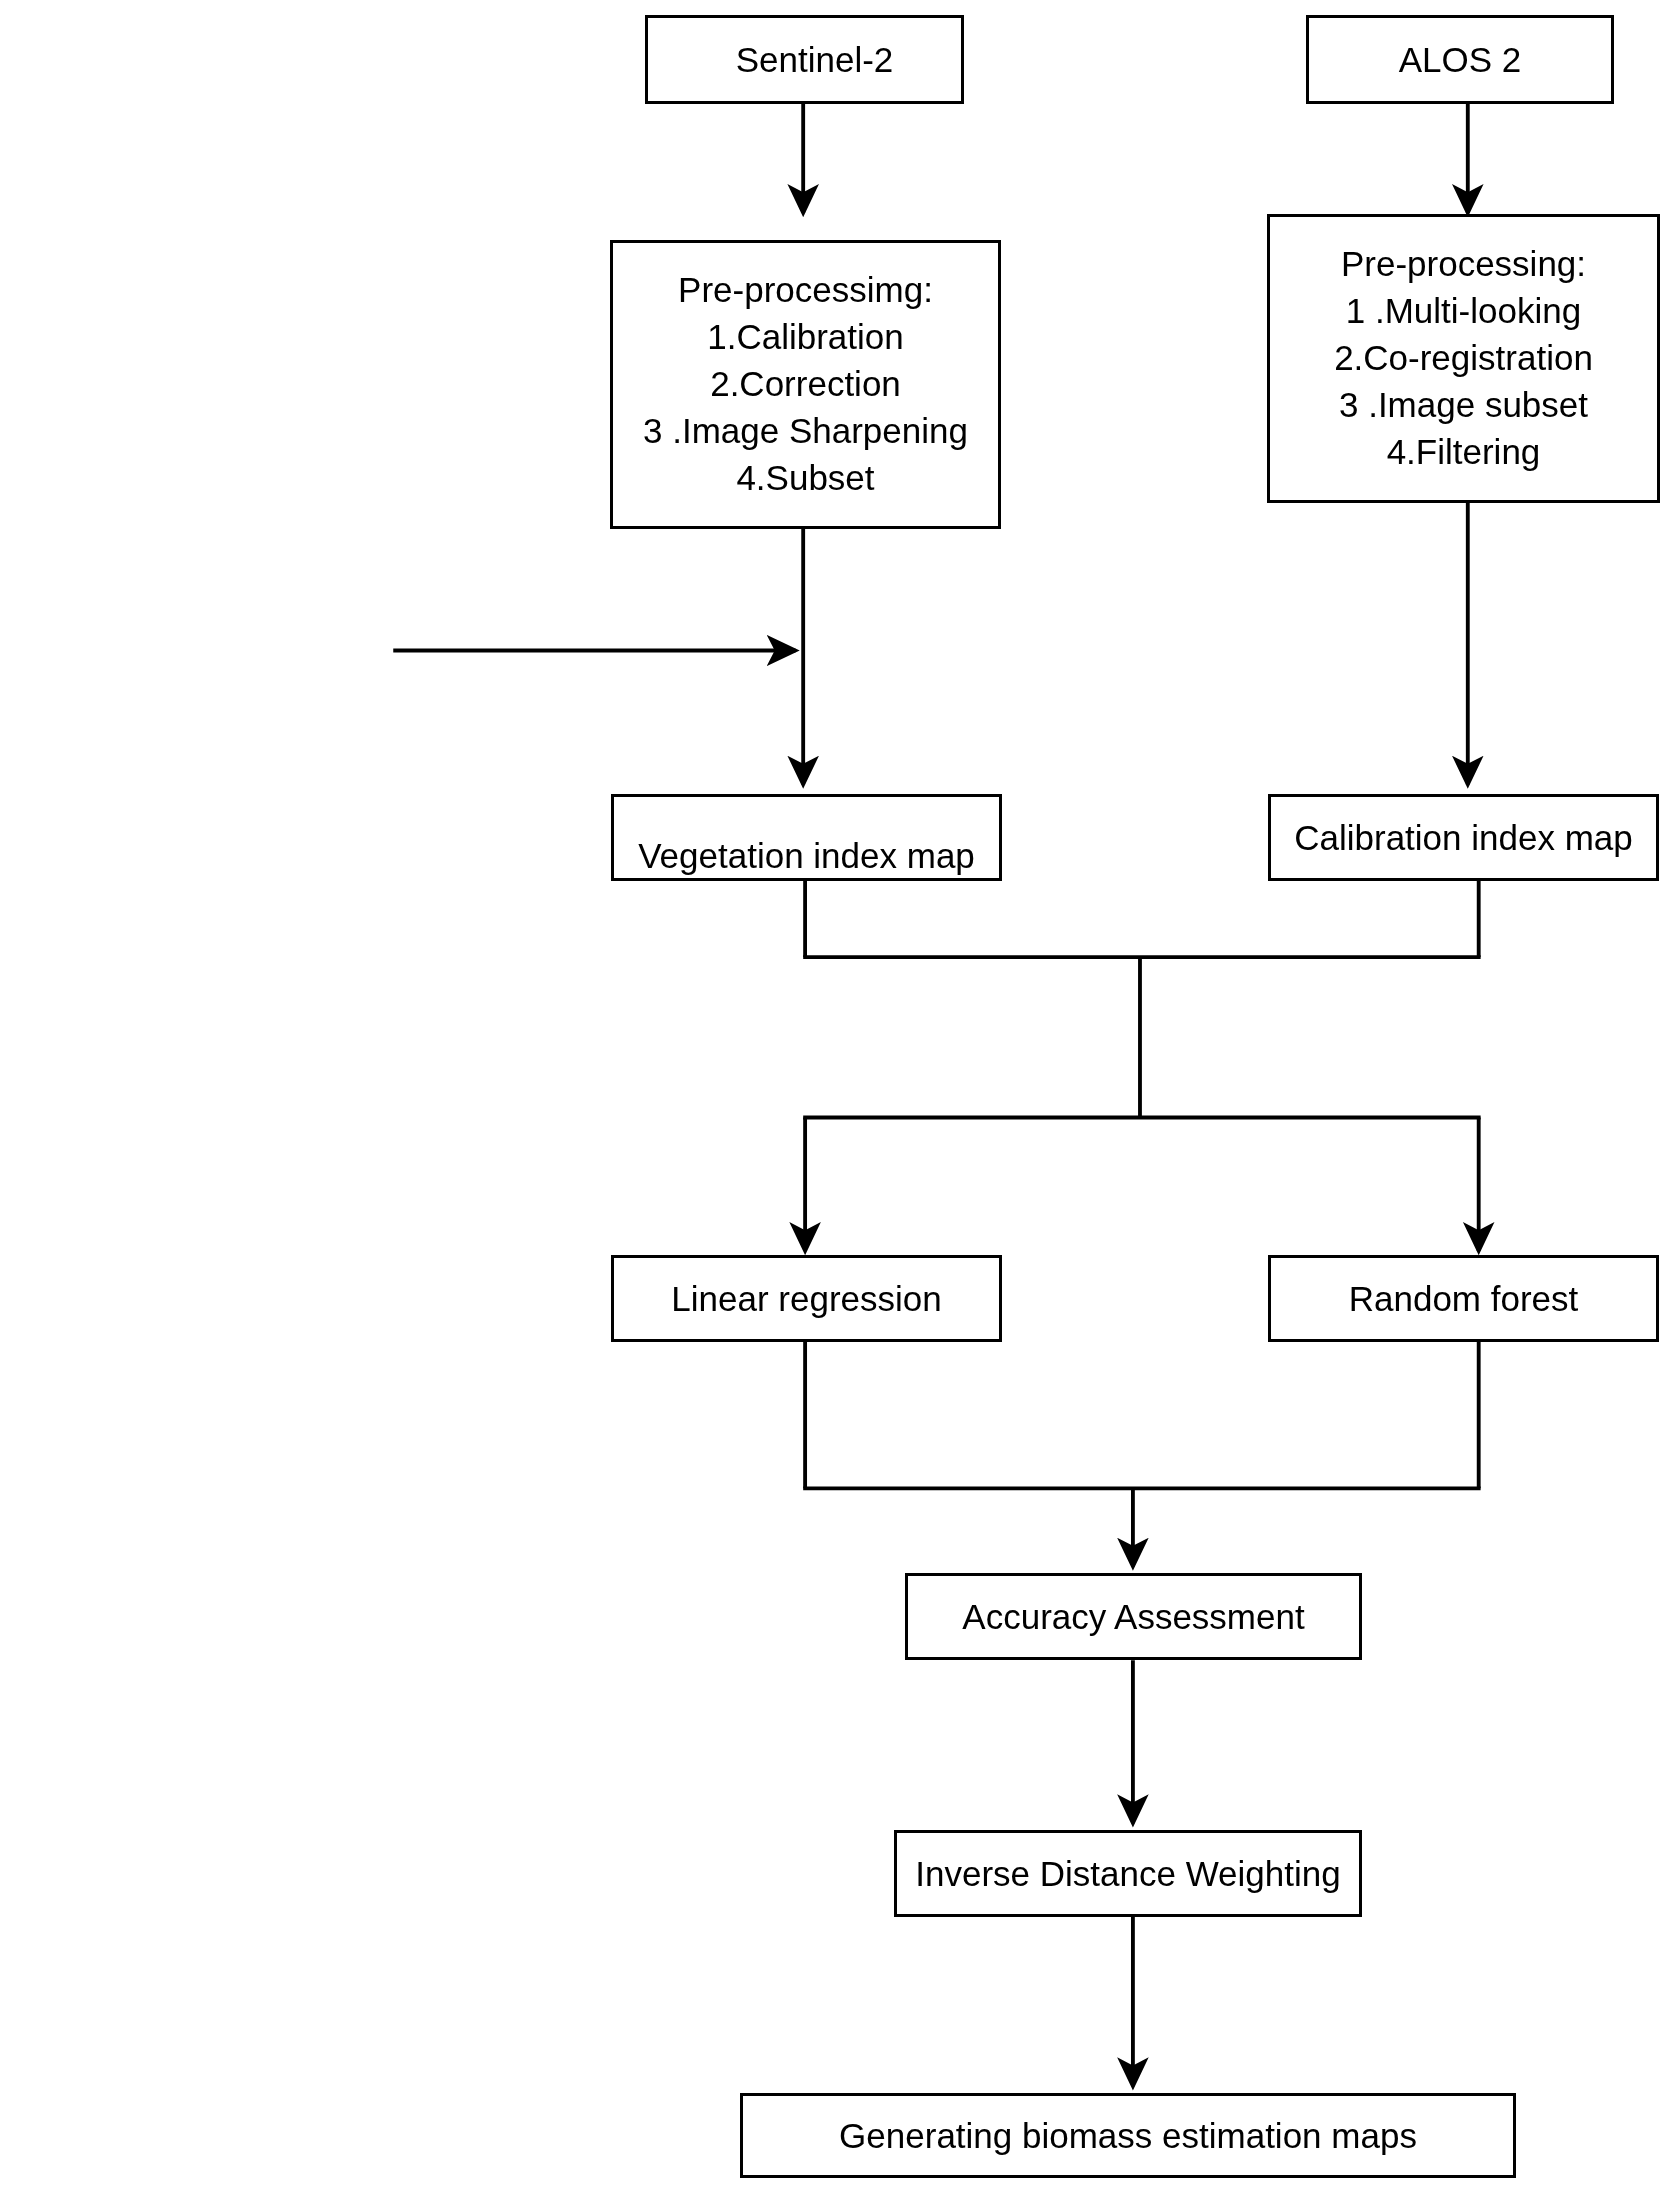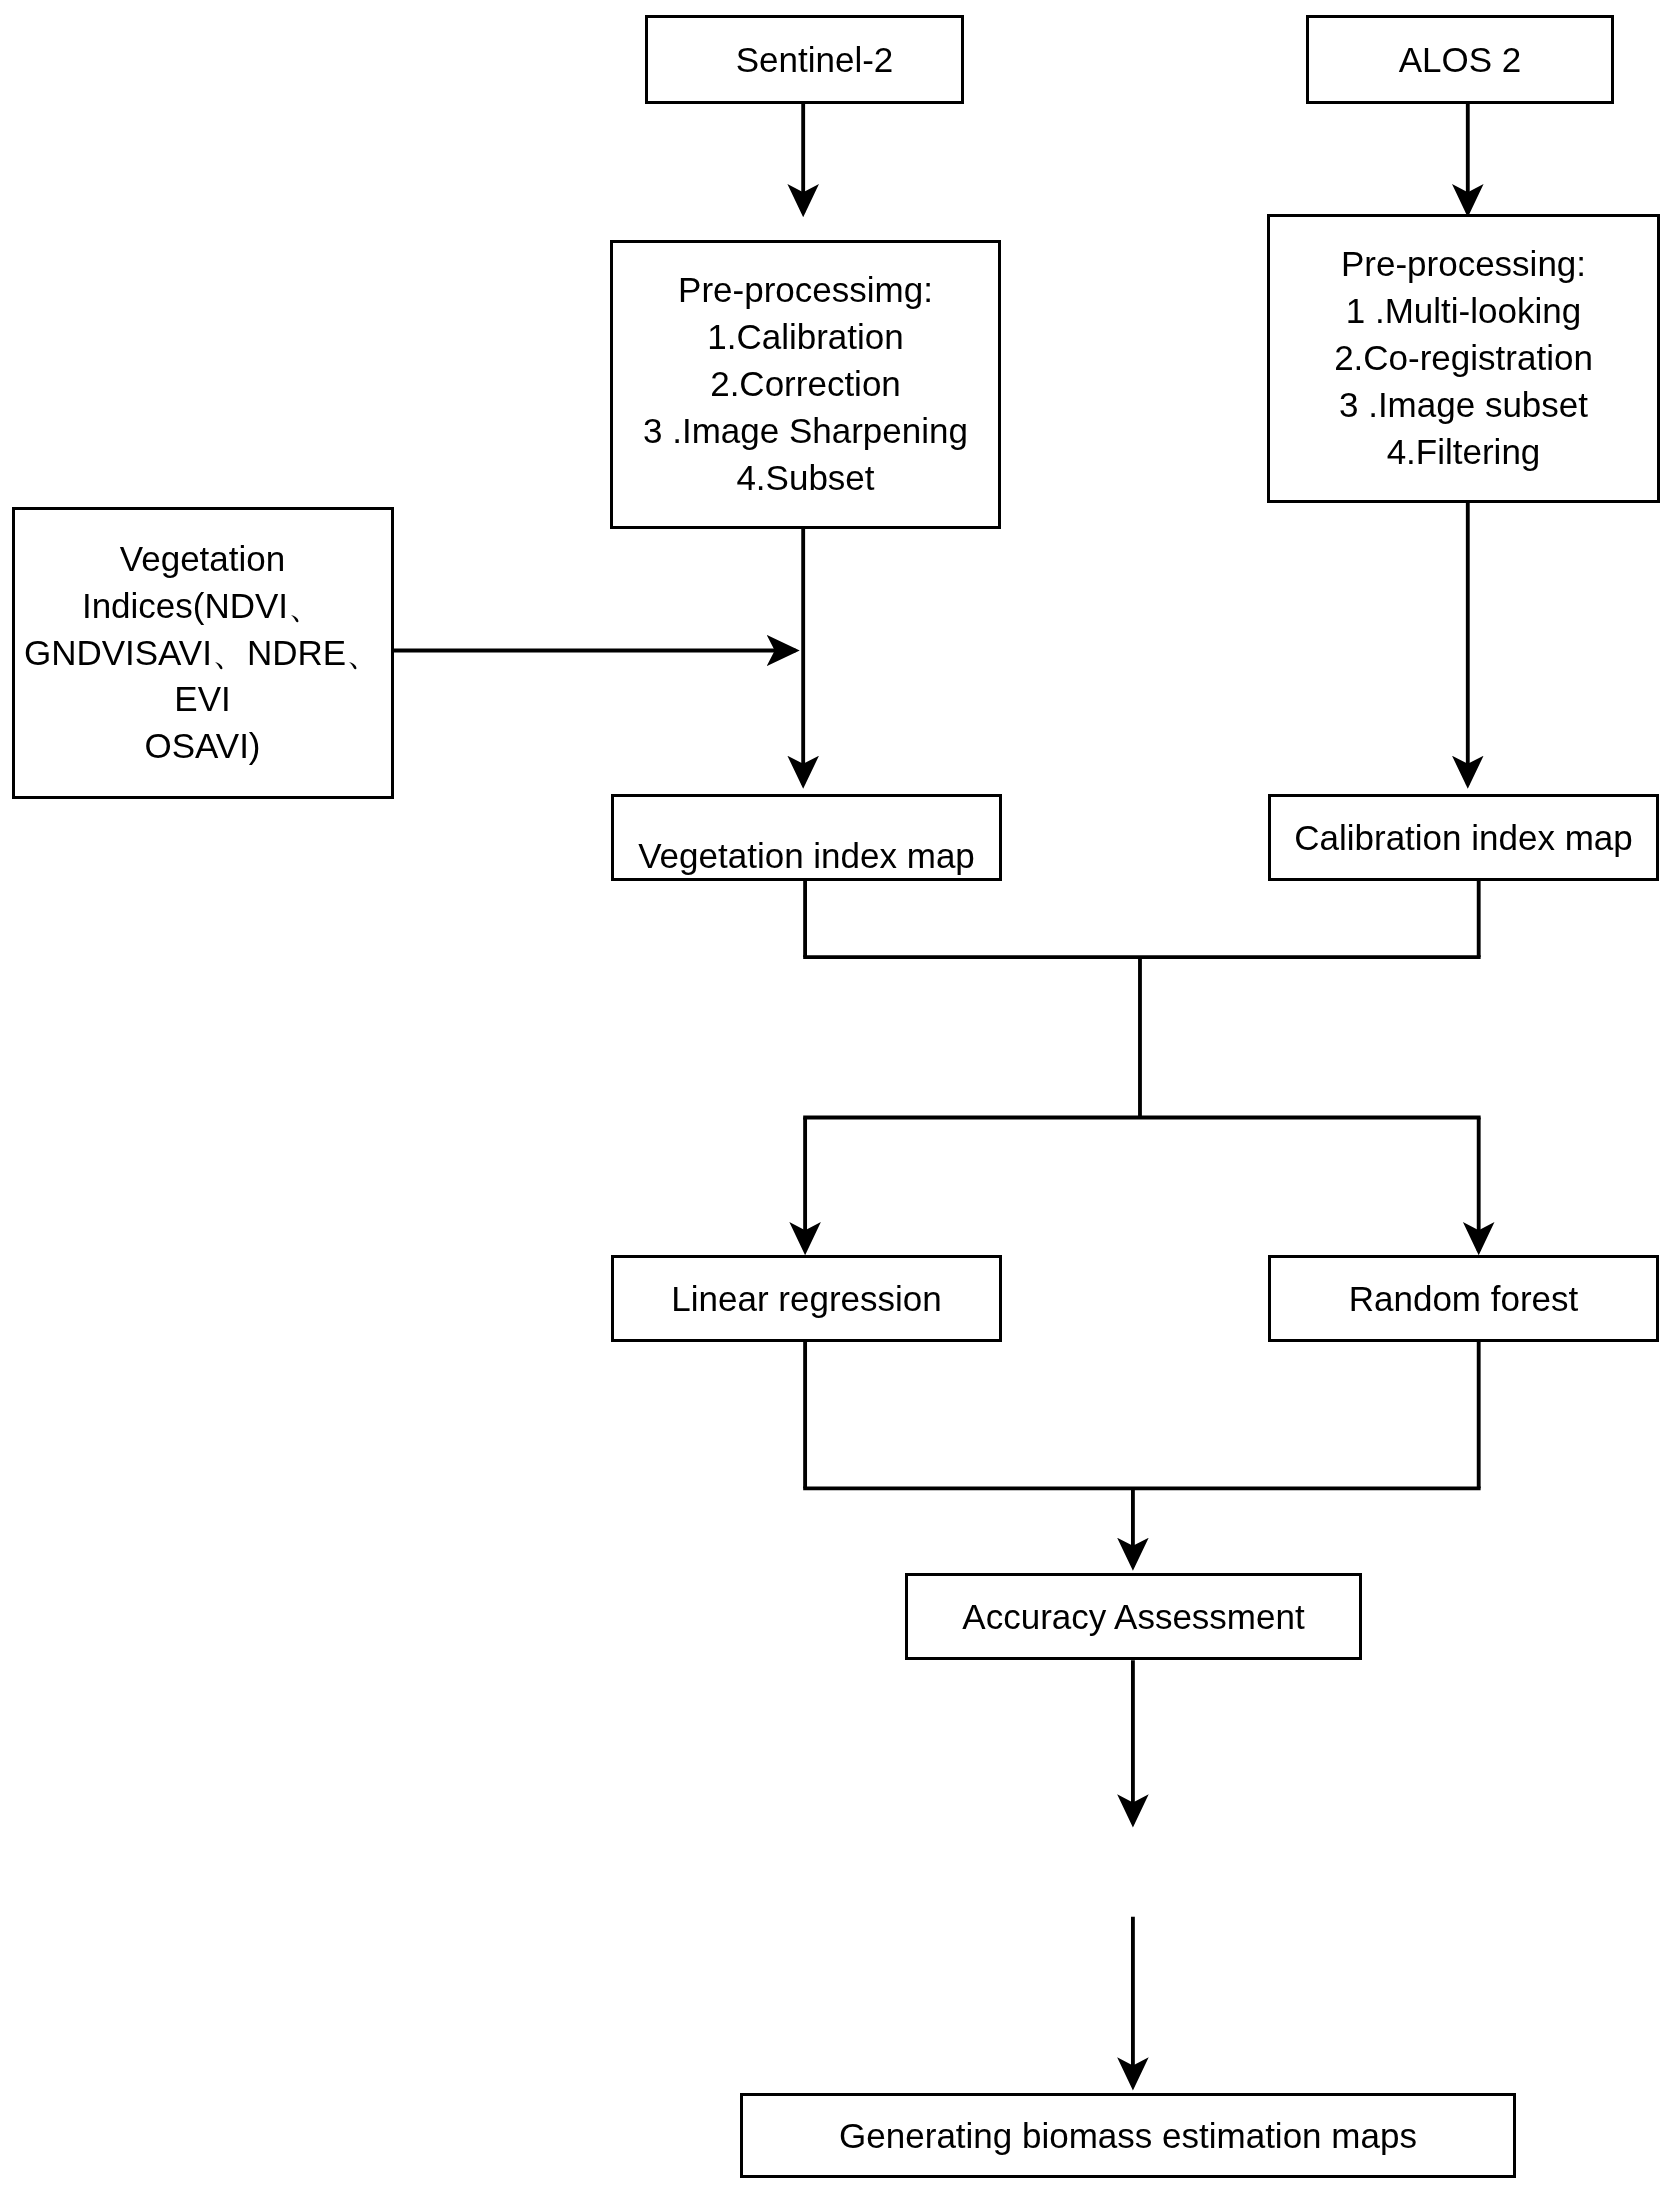--- a/index.html
+++ b/index.html
@@ -114,27 +114,20 @@
   </div>
 
   <div class="node multiline" style="left:1267px; top:214px; width:393px; height:289px;">
     <span>Pre-processing:
 1 .Multi-looking
 2.Co-registration
 3 .Image subset
 4.Filtering</span>
   </div>
 
-  <div class="node multiline" style="left:11.5px; top:507px; width:382px; height:292px;">
-    <span>Vegetation
-Indices(NDVI、
-GNDVISAVI、NDRE、
-EVI
-OSAVI)</span>
-  </div>
 
   <div class="node" style="left:611px; top:794px; width:391px; height:87px;align-items:flex-end;">
     <span>Vegetation index map</span>
   </div>
 
   <div class="node" style="left:1268px; top:794px; width:391px; height:87px;">
     <span>Calibration index map</span>
   </div>
 
   <div class="node" style="left:611px; top:1255px; width:391px; height:87px;">
@@ -142,19 +135,22 @@
   </div>
 
   <div class="node" style="left:1268px; top:1255px; width:391px; height:87px;">
     <span>Random forest</span>
   </div>
 
   <div class="node" style="left:905px; top:1573px; width:457px; height:87px;">
     <span>Accuracy Assessment</span>
   </div>
 
+  <div class="node" style="left:894px; top:1830px; width:468px; height:87px;">
+    <span>Inverse Distance Weighting</span>
+  </div>
 
   <div class="node" style="left:740px; top:2093px; width:776px; height:85px;">
     <span>Generating biomass estimation maps</span>
   </div>
 
 </div>
 
 
 </body></html>

